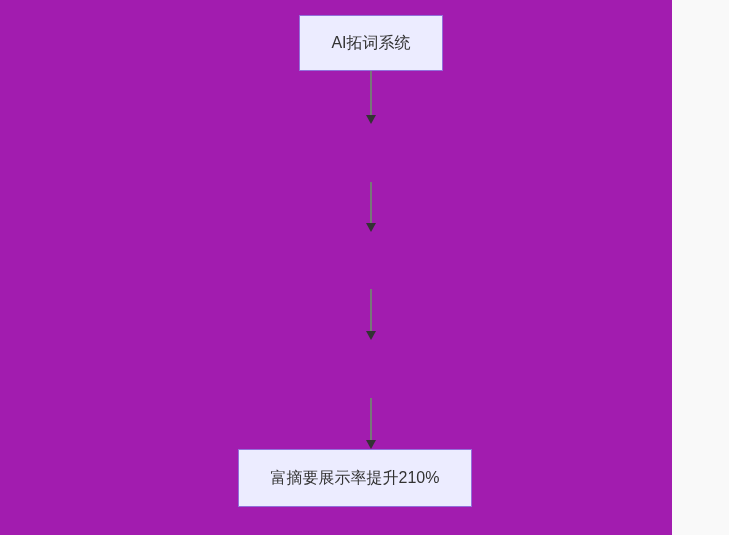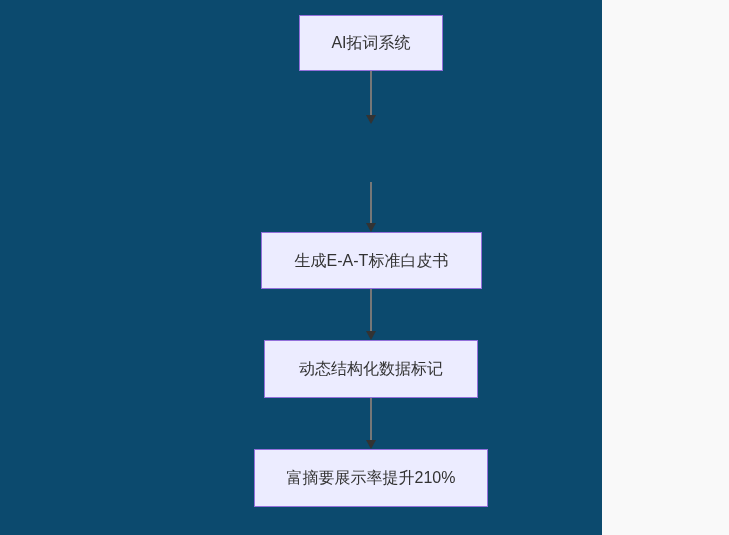--- a/index.html
+++ b/index.html
@@ -6,43 +6,43 @@
     margin: 0;
     padding: 0;
     width: 729px;
     height: 535px;
     background: #f9f9f9;
     font-family: "Liberation Sans", "DejaVu Sans", sans-serif;
     overflow: hidden;
   }
   .canvas {
     position: relative;
-    width: 602px;
+    width: 672px;
     height: 535px;
-    background: #0c4a6e;
+    background: #a21caf;
   }
   .node {
     position: absolute;
     box-sizing: border-box;
     background: #ECECFF;
     border: 1.5px solid #9370DB;
     display: flex;
     align-items: center;
     justify-content: center;
     color: #333333;
     font-size: 16px;
     line-height: 1.2;
     white-space: nowrap;
     text-align: center;
   }
   .node-1 { left: 299px; top: 15px;  width: 144px; height: 56px; }
   .node-2 { left: 274px; top: 124px; width: 192px; height: 58px; }
   .node-3 { left: 261px; top: 232px; width: 221px; height: 57px; }
   .node-4 { left: 264px; top: 340px; width: 214px; height: 58px; }
-  .node-5 { left: 254px; top: 449px; width: 234px; height: 58px; }
+  .node-5 { left: 238px; top: 449px; width: 234px; height: 58px; }
 
   .edge {
     position: absolute;
     left: 365px;
     width: 12px;
     display: flex;
     flex-direction: column;
     align-items: center;
   }
   .edge-1 { top: 71px;  height: 53px; }
@@ -76,32 +76,26 @@
     <div class="edge-line"></div>
     <div class="arrowhead"></div>
   </div>
 
 
   <div class="edge edge-2">
     <div class="edge-line"></div>
     <div class="arrowhead"></div>
   </div>
 
-  <div class="node node-3">
-    <span>生成E-A-T标准白皮书</span>
-  </div>
 
   <div class="edge edge-3">
     <div class="edge-line"></div>
     <div class="arrowhead"></div>
   </div>
 
-  <div class="node node-4">
-    <span>动态结构化数据标记</span>
-  </div>
 
   <div class="edge edge-4">
     <div class="edge-line"></div>
     <div class="arrowhead"></div>
   </div>
 
   <div class="node node-5">
     <span>富摘要展示率提升210%</span>
   </div>
 

